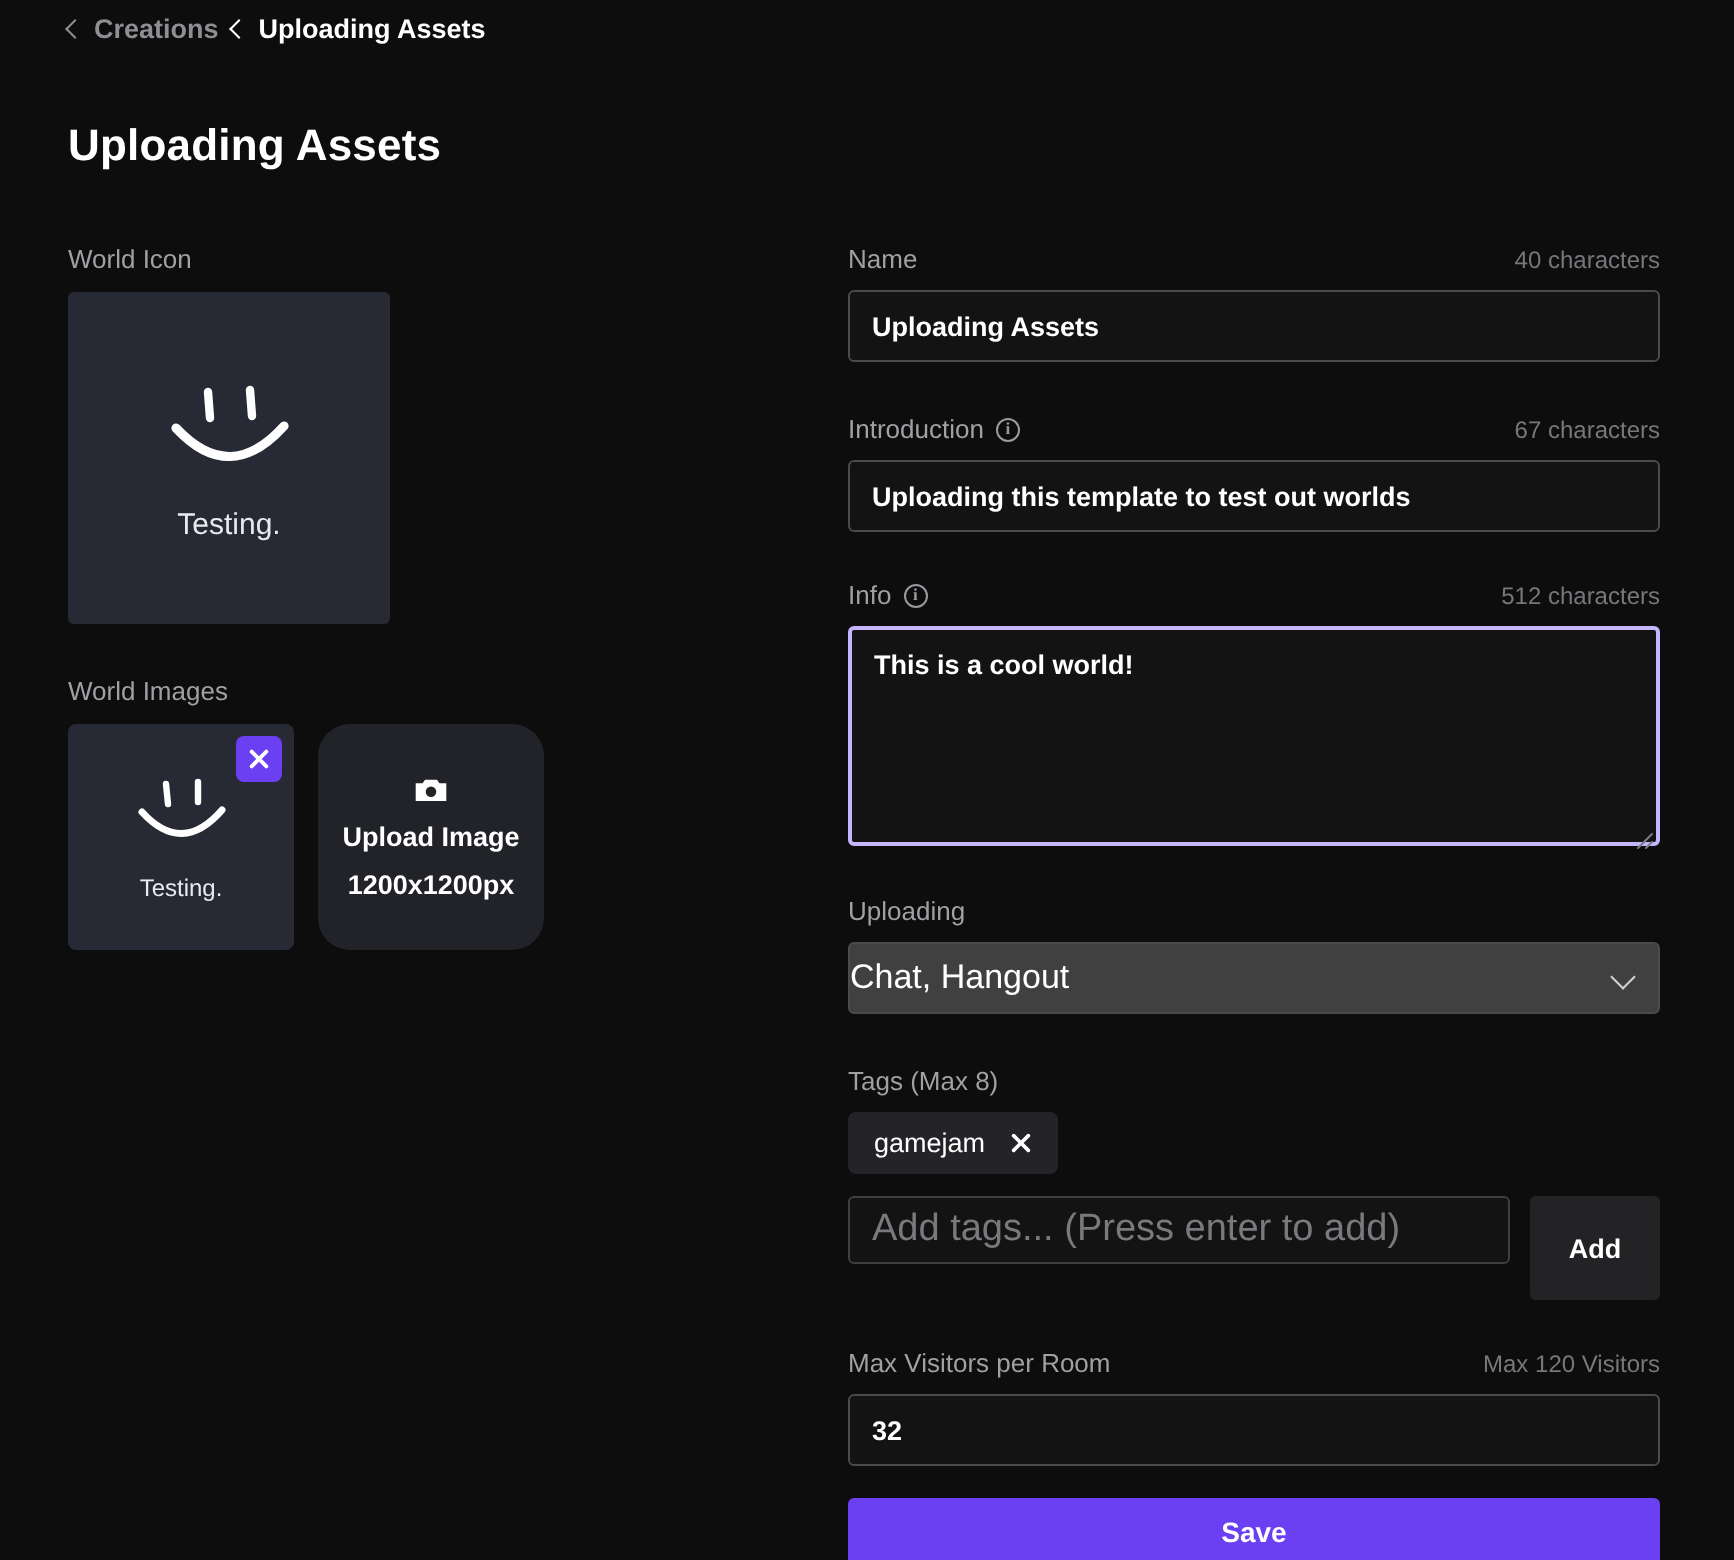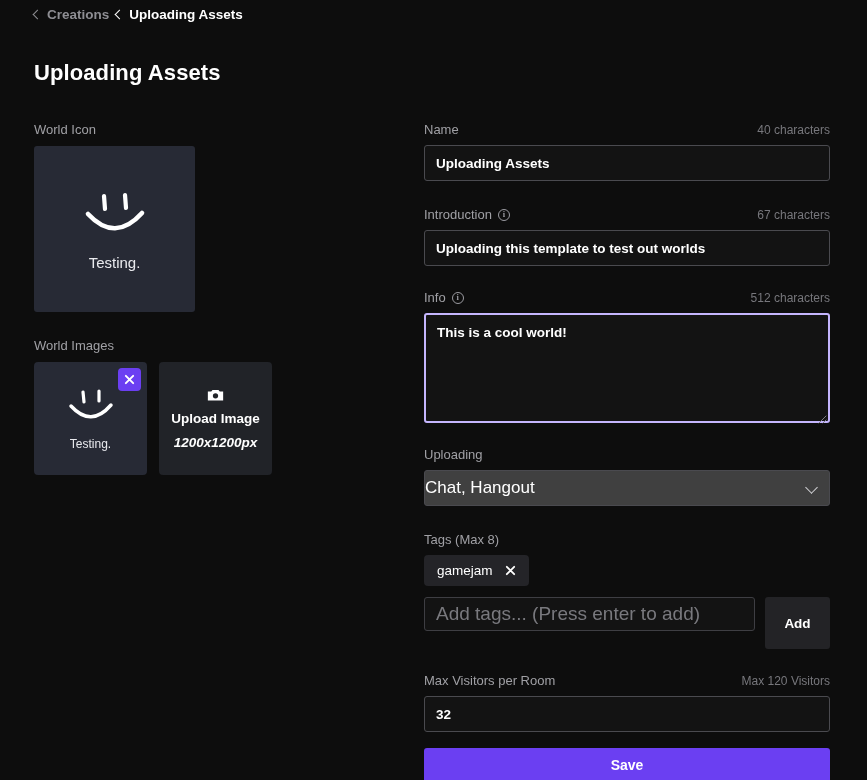--- a/index.html
+++ b/index.html
@@ -128,38 +128,37 @@
     display: flex;
     align-items: center;
     justify-content: center;
     cursor: pointer;
   }
 
   .upload-card {
     width: 113px;
     height: 113px;
     background: #212328;
-    border-radius: 4px;
+    border-radius: 16px;
     display: flex;
     flex-direction: column;
     align-items: center;
     justify-content: center;
     gap: 9px;
     cursor: pointer;
   }
   .upload-card .up-label {
     font-size: 13.5px;
     font-weight: 700;
     color: #ffffff;
   }
   .upload-card .up-dims {
     font-size: 13.5px;
     font-weight: 700;
     color: #ffffff;
-    font-style: italic;
   }
 
   
   .right-col {
     position: absolute;
     left: 424px;
     top: 122px;
     width: 406px;
   }
   .field { margin-bottom: 0; }

